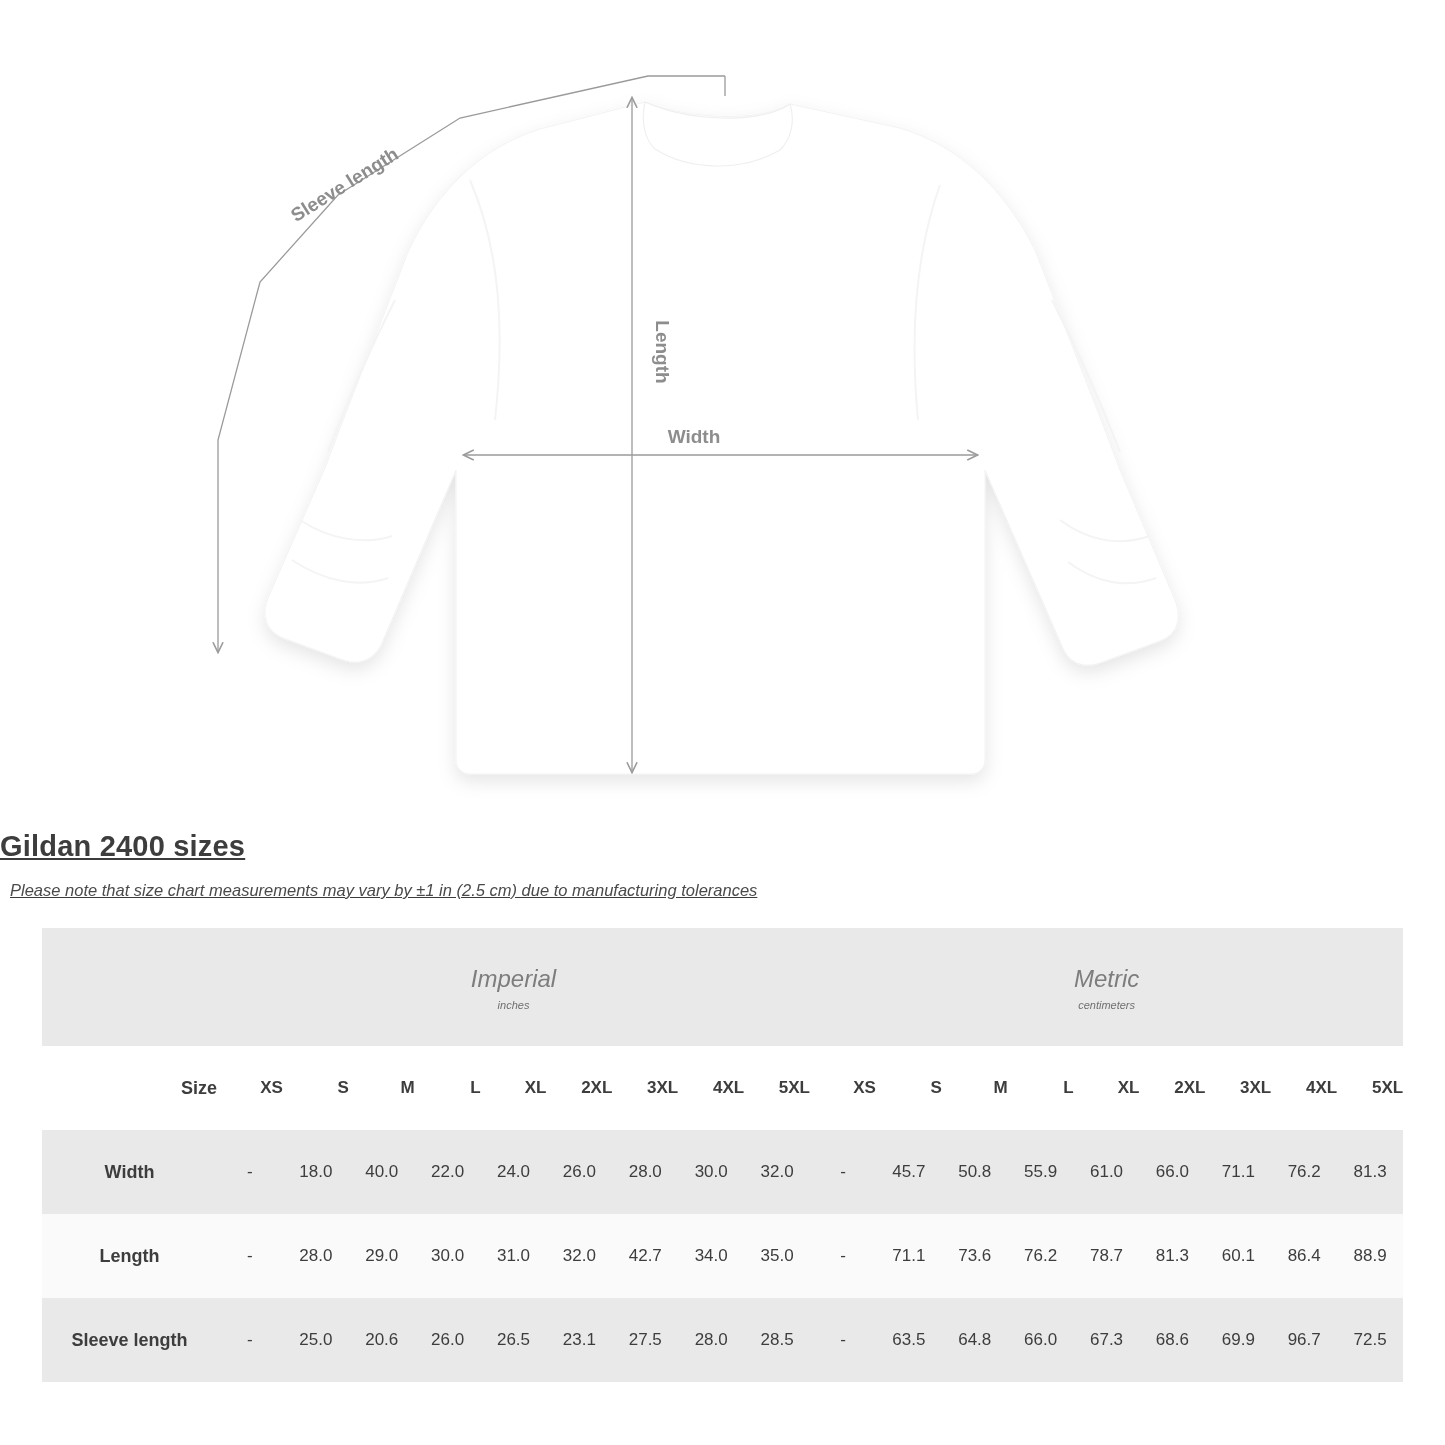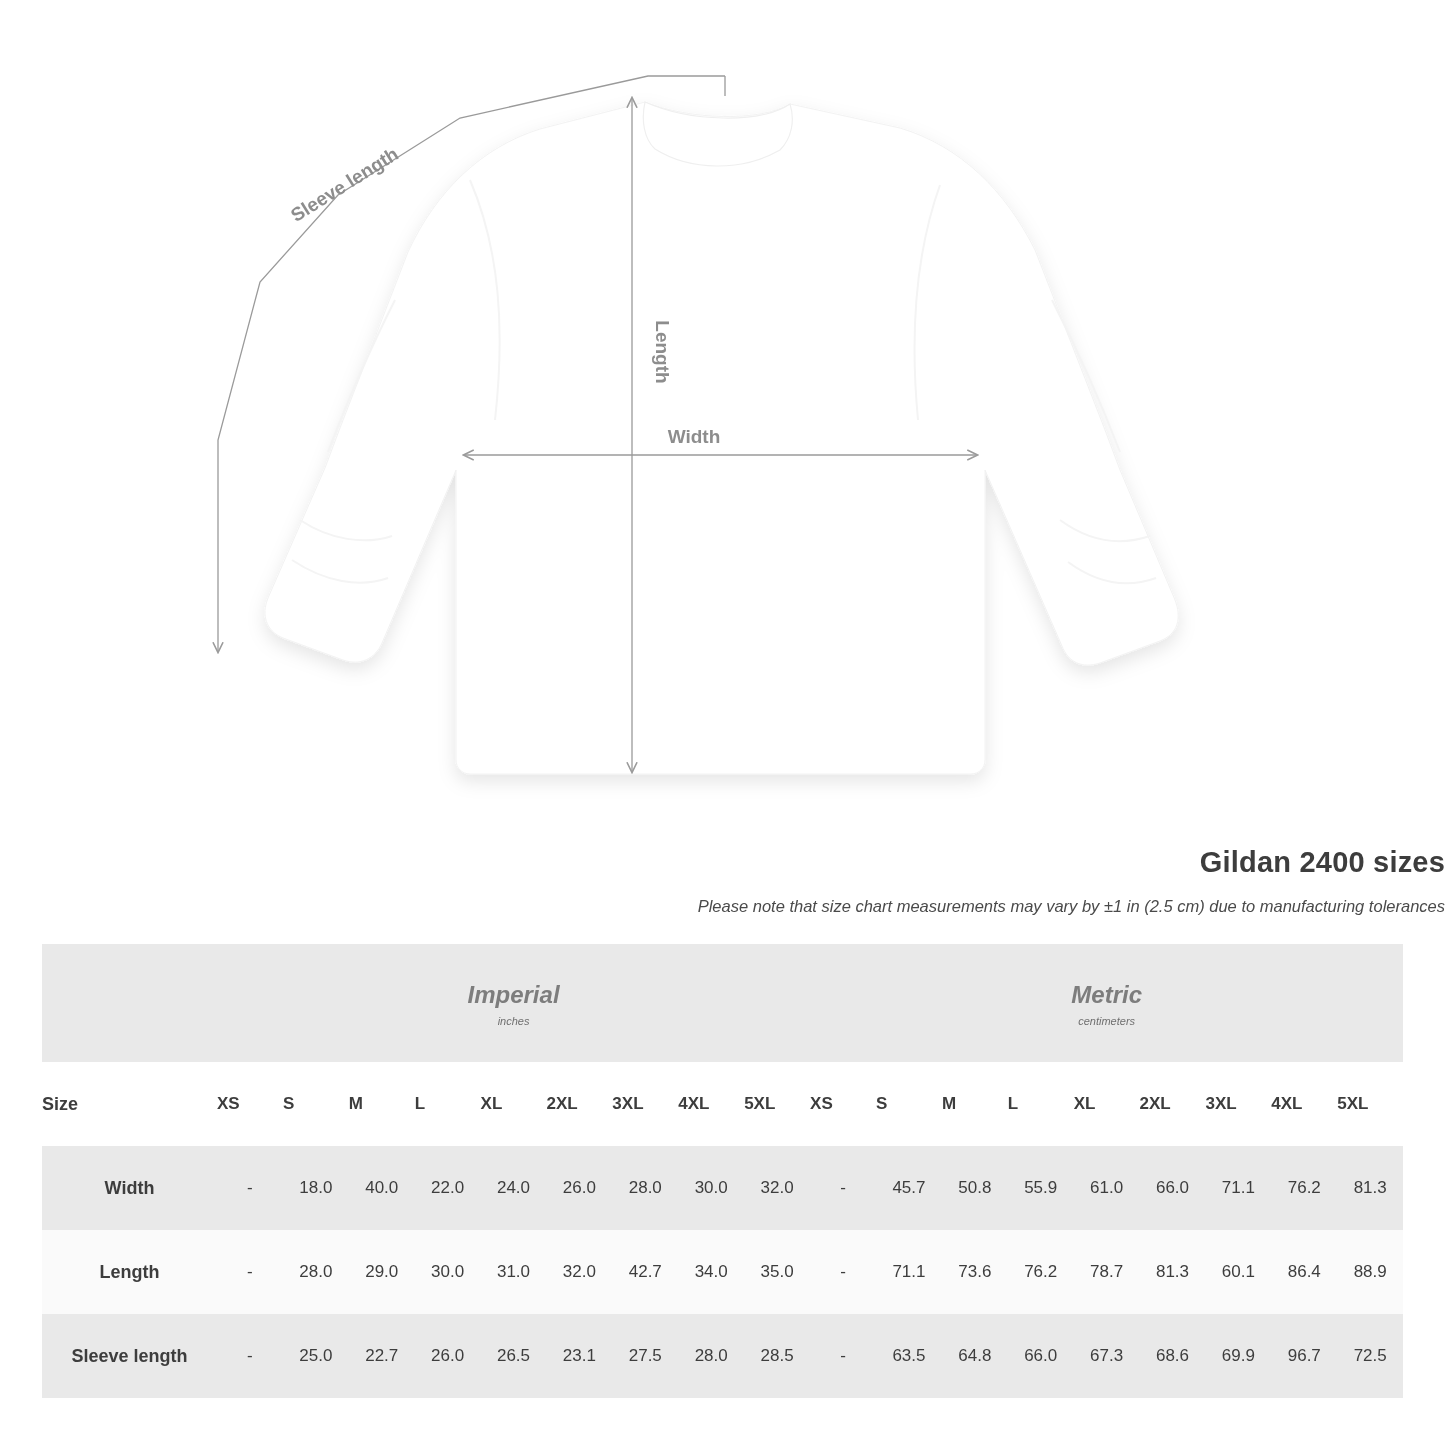--- a/index.html
+++ b/index.html
@@ -28,22 +28,23 @@
     height: 830px;
   }
   .illustration svg {
     position: absolute;
     top: 0;
     left: 0;
   }
 
   
   .title-block {
-    text-align: right;
-    margin-top: 16px;
+    text-align: left;
+    margin-top: 0;
+    text-decoration: underline;
   }
   .chart-title {
     font-size: 29px;
     font-weight: bold;
     color: #3d3d3d;
     letter-spacing: 0.2px;
   }
   .chart-note {
     font-size: 16.5px;
     font-style: italic;
@@ -70,35 +71,35 @@
 
   .unit-row td {
     background: #e9e9e9;
     height: 118px;
     text-align: center;
     vertical-align: middle;
   }
   .unit-name {
     font-size: 24px;
     font-style: italic;
-    font-weight: bold;
+    font-weight: normal;
     color: #7d7d7d;
     line-height: 1.25;
   }
   .unit-sub {
     font-size: 11px;
     font-style: italic;
     color: #6f6f6f;
     margin-top: 5px;
   }
 
   .hdr-row td {
     background: #ffffff;
     height: 84px;
-    text-align: left;
+    text-align: right;
     vertical-align: middle;
     font-size: 17px;
     font-weight: bold;
     color: #3d3d3d;
   }
   .hdr-row td.rowlabel {
     font-size: 18px;
   }
 
   .data-row td {
@@ -292,21 +293,21 @@
           <td>81.3</td>
           <td>60.1</td>
           <td>86.4</td>
           <td>88.9</td>
         </tr>
 
         <tr class="data-row shade">
           <td class="rowlabel">Sleeve length</td>
           <td>-</td>
           <td>25.0</td>
-          <td>22.7</td>
+          <td>20.6</td>
           <td>26.0</td>
           <td>26.5</td>
           <td>23.1</td>
           <td>27.5</td>
           <td>28.0</td>
           <td>28.5</td>
           <td>-</td>
           <td>63.5</td>
           <td>64.8</td>
           <td>66.0</td>

